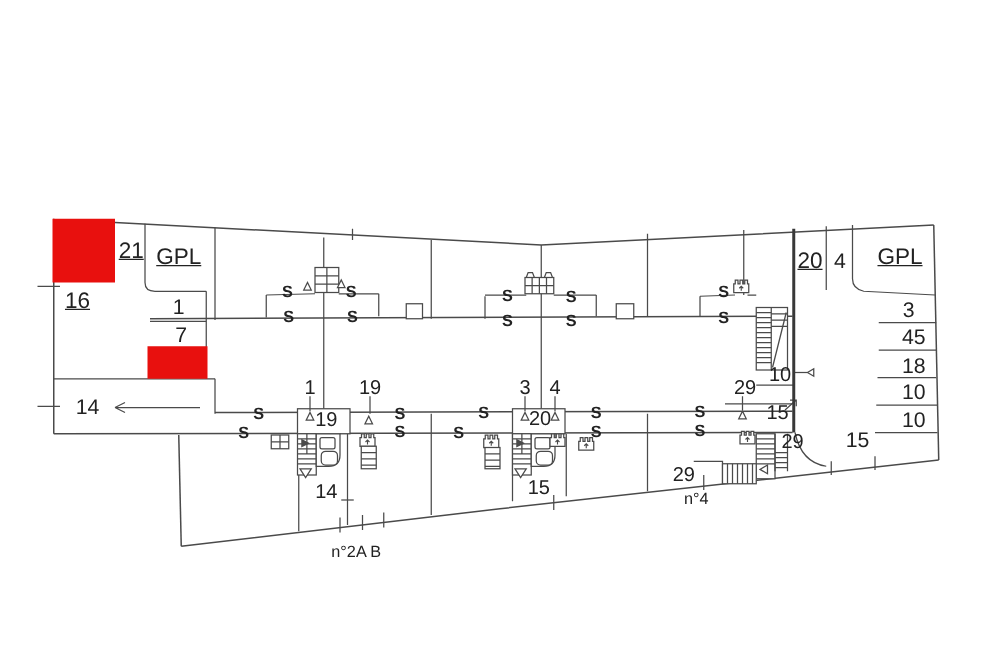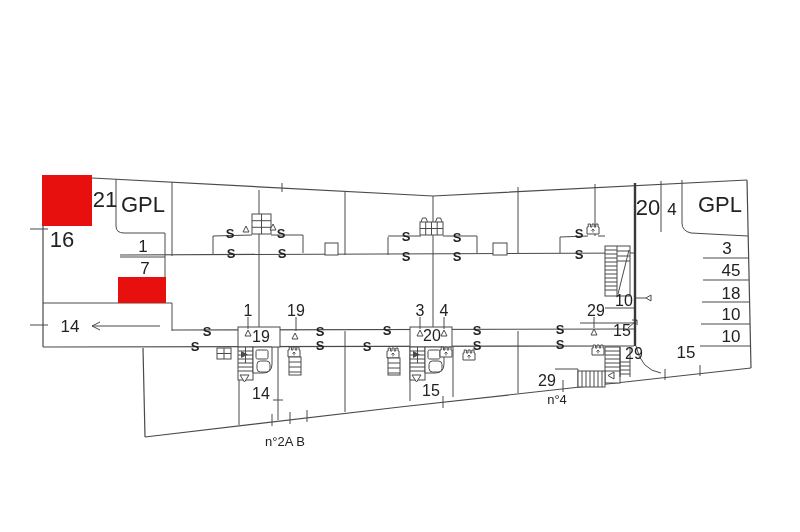--- a/index.html
+++ b/index.html
@@ -6,21 +6,21 @@
   .stage{
     position:relative;width:800px;height:532px;background:#ffffff;overflow:hidden;
     font-family:"Liberation Sans",sans-serif;
   }
   .stage svg{position:absolute;left:0;top:0;}
   .lb{
     position:absolute;transform:translate(-50%,-50%);
     color:#222;white-space:nowrap;line-height:1;letter-spacing:0;
     font-family:"Liberation Sans",sans-serif;
   }
-  .f18{font-size:22px;}
+  .f18{font-size:18px;text-decoration:underline;}
   .f17{font-size:17px;}
   .f16{font-size:16px;}
   .f13{font-size:13px;}
   .smark{font-size:13px;font-weight:700;}
   .watermark{
     position:absolute;left:430px;top:404px;transform:translate(-50%,-50%);
     display:flex;align-items:center;gap:10px;
     color:rgba(175,175,175,0.55);font-weight:700;font-size:46px;
     letter-spacing:1px;pointer-events:none;
   }

